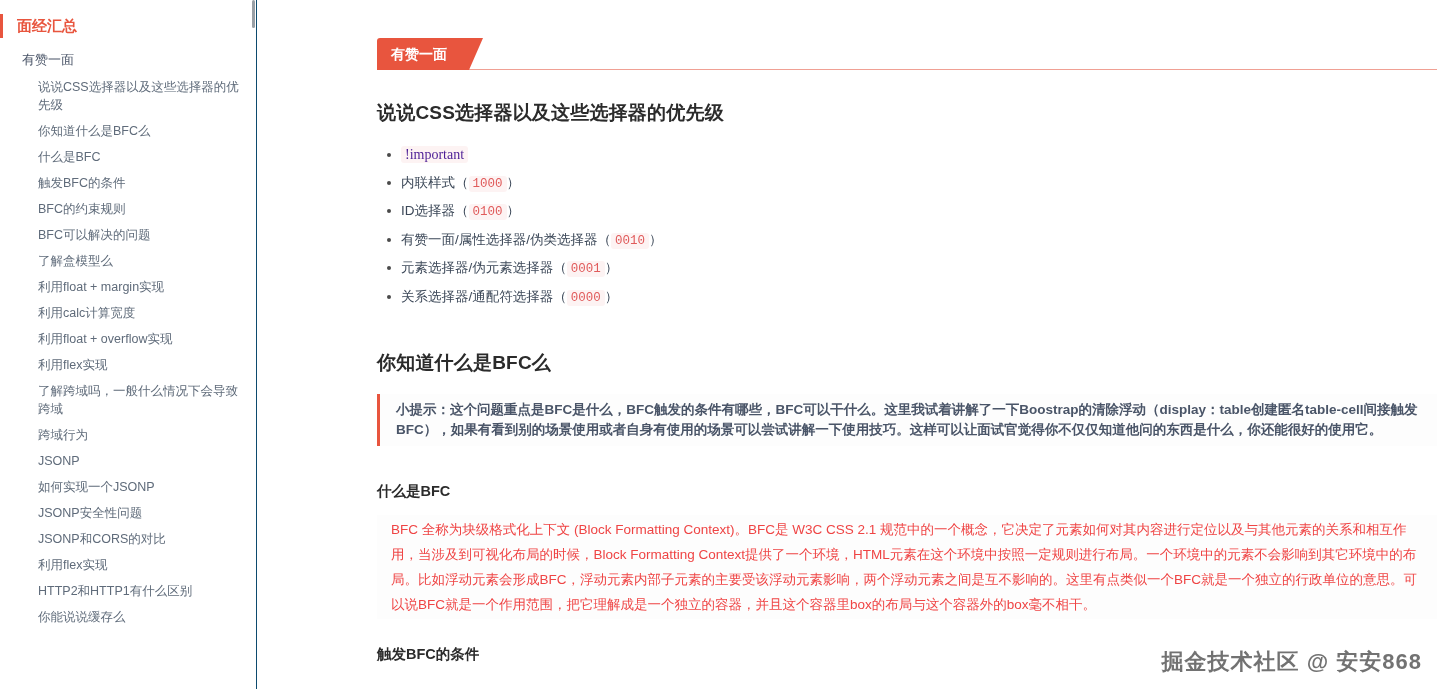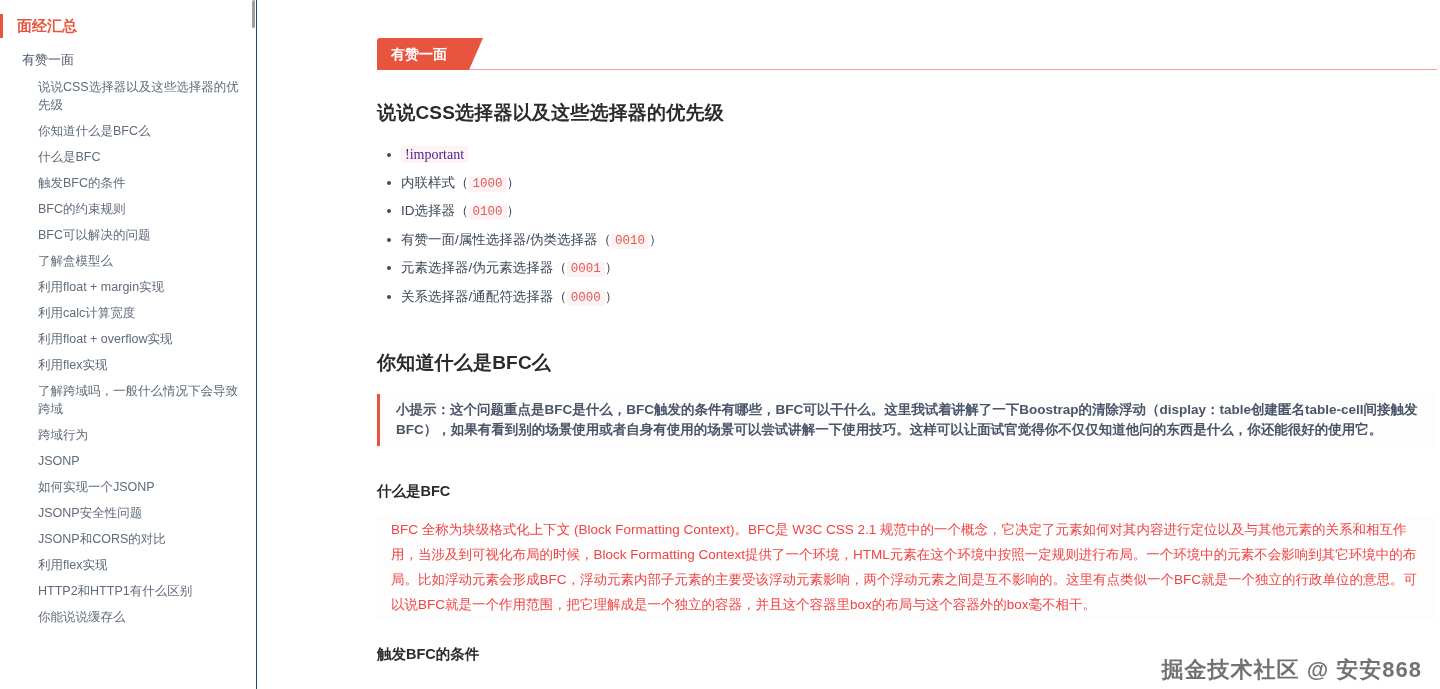--- a/index.html
+++ b/index.html
@@ -173,21 +173,21 @@
     padding: 2px 16px 2px 14px;
     font-size: 13.5px;
     line-height: 25px;
     color: #ef4444;
   }
 
   
   .watermark {
     position: absolute;
     right: 18px;
-    bottom: 4px;
+    bottom: 12px;
     font-size: 22px;
     color: #5a5a5a;
     opacity: .85;
     font-weight: bold;
     letter-spacing: 1px;
     user-select: none;
   }
 </style>
 </head>
 <body>

